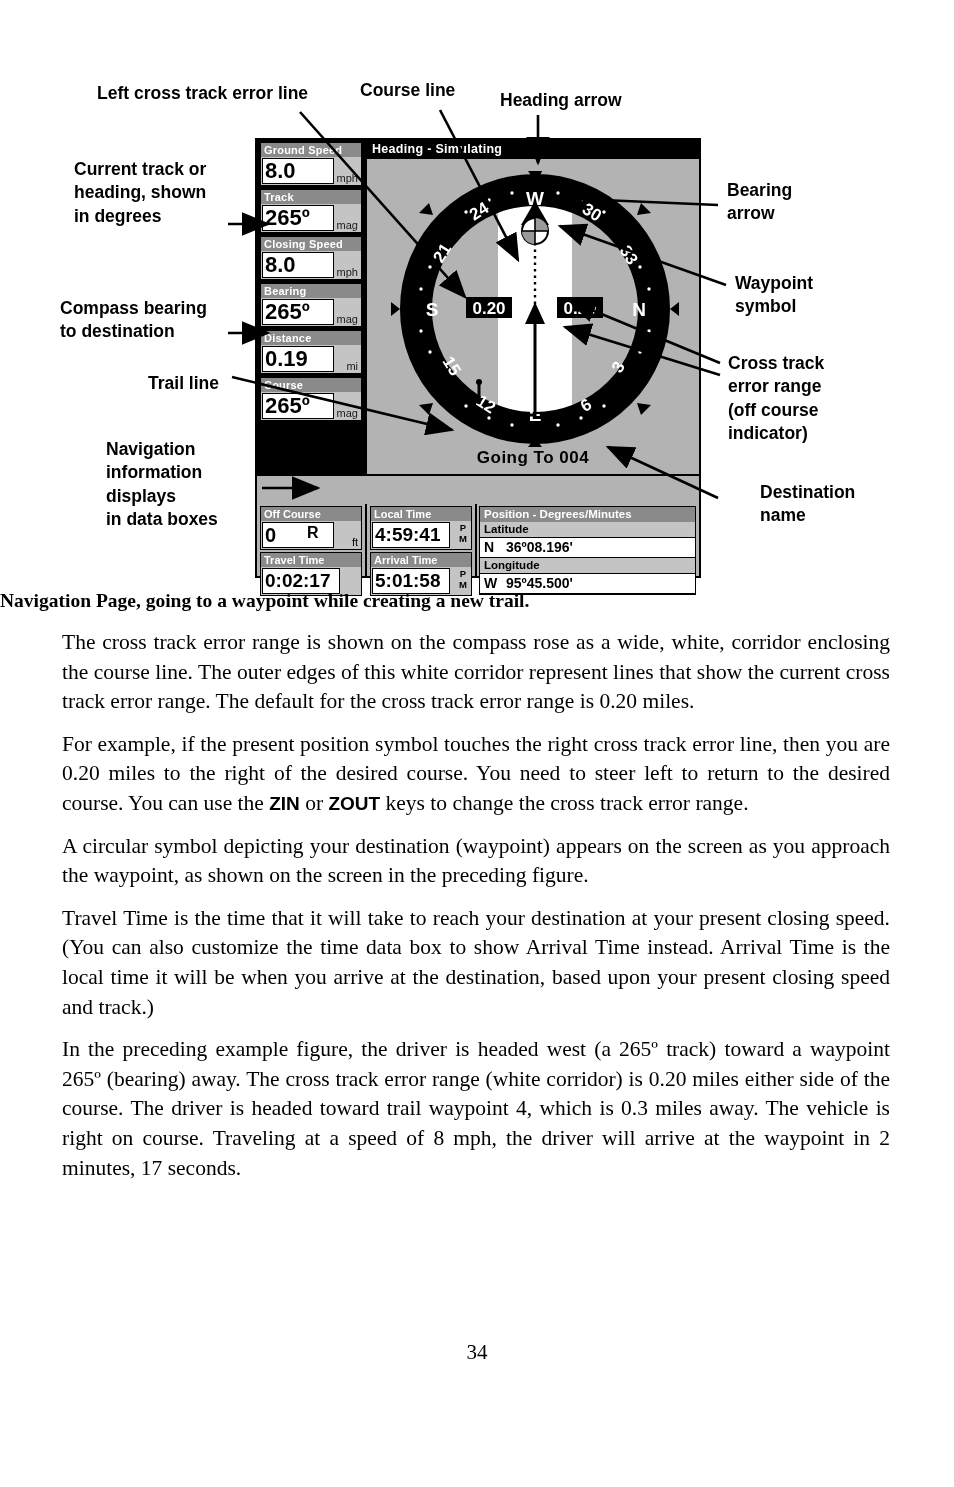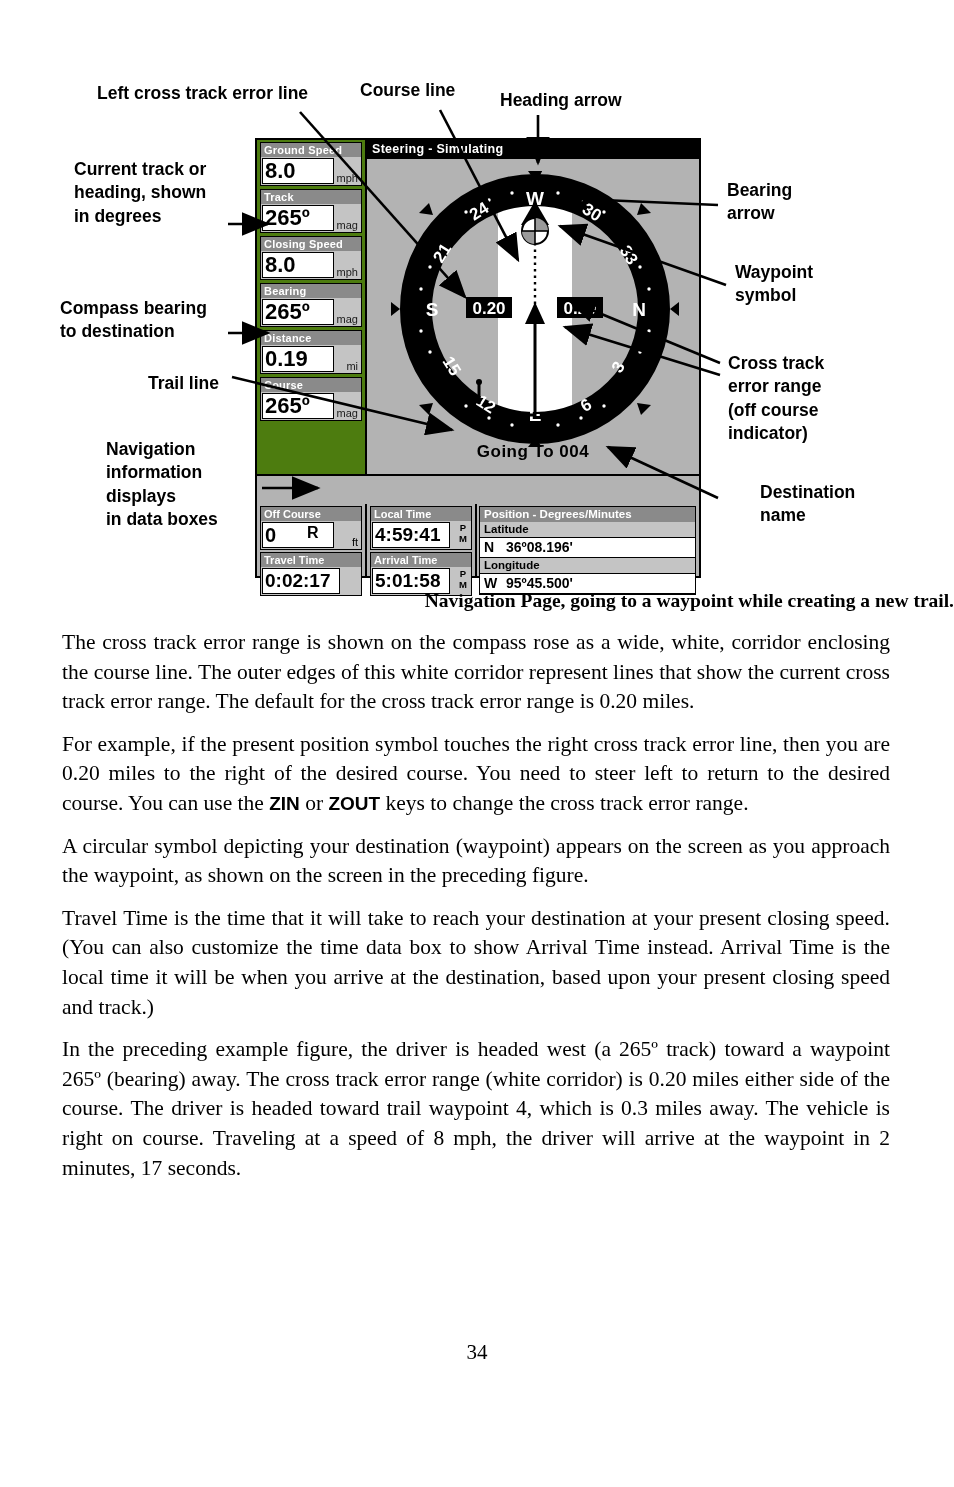--- a/index.html
+++ b/index.html
@@ -29,21 +29,21 @@
     border:2px solid #000;
     box-sizing:border-box;
     font-family:"Liberation Sans", sans-serif;
   }
 
   
   .leftcol{
     position:absolute;left:0;top:0;width:110px;height:100%;
     box-sizing:border-box;
     border-right:2px solid #000;
-    background:#4d7c0f;
+    background:#000000;
   }
   .dbox{
     position:relative;margin:2px 3px 3px 3px;
     border:1px solid #000;background:#c4c4c4;
     box-sizing:border-box;
   }
   .dbox .hdr{
     background:#8a8a8a;color:#fff;
     font-size:11px;font-weight:bold;
     padding:0 3px;line-height:14px;height:14px;
@@ -73,21 +73,21 @@
   }
   .titlebar{
     position:relative;height:19px;background:#000;color:#fff;
     font-size:12.5px;font-weight:bold;line-height:19px;
     padding-left:5px;letter-spacing:.3px;
   }
   .rose-wrap{position:absolute;left:0;top:19px;width:100%;height:315px;}
 
   
   .going{
-    position:absolute;left:0;bottom:12px;width:100%;
+    position:absolute;left:0;bottom:6px;width:100%;
     text-align:center;font-size:17px;font-weight:bold;
     font-family:"Liberation Sans", sans-serif;color:#000;
     letter-spacing:.5px;
     margin-top:16px;
   }
 
   
   .bottom{
     position:absolute;left:0;bottom:0;width:100%;height:102px;
     border-top:2px solid #000;box-sizing:border-box;
@@ -133,21 +133,21 @@
   }
   .posbox .coord{
     background:#fff;border-top:1px solid #000;border-bottom:1px solid #000;
     font-size:14px;font-weight:bold;line-height:19px;height:19px;
     padding-left:4px;white-space:nowrap;
   }
   .posbox .coord .hemi{display:inline-block;width:22px;}
 
   
   .caption{
-    position:absolute;left:0;top:590px;width:954px;text-align:right;
+    position:absolute;left:0;top:590px;width:954px;text-align:left;
     font-family:"Liberation Serif", serif;font-weight:bold;font-size:19.5px;
   }
 
   
   .copy{
     position:absolute;left:62px;top:628px;width:828px;
     font-family:"Liberation Serif", serif;
     font-size:21.5px;line-height:29.6px;text-align:justify;
     color:#000;
   }
@@ -177,21 +177,21 @@
 heading, shown
 in degrees</div>
   <div class="callout" style="left:148px;top:372px;">Trail line</div>
   <div class="callout" style="left:82px;top:438px;margin-left:24px;">Navigation
 information
 displays
 in data boxes</div>
 
   <div class="callout" style="left:727px;top:179px;">Bearing
 arrow</div>
-  <div class="callout" style="left:735px;top:261px;">Waypoint
+  <div class="callout" style="left:735px;top:272px;">Waypoint
 symbol</div>
   <div class="callout" style="left:728px;top:352px;">Cross track
 error range
 (off course
 indicator)</div>
   <div class="callout" style="left:727px;top:481px;margin-left:33px;">Destination
 name</div>
 
   <div class="figure">
 
@@ -234,21 +234,21 @@
       <div class="dbox">
         <div class="hdr">Course</div>
         <div class="body">
             <div class="val">265º</div>
           <div class="unit">mag</div>
           </div>
       </div>
     </div>
 
     <div class="main">
-      <div class="titlebar">Steering - Simulating</div>
+      <div class="titlebar">Heading - Simulating</div>
       <div class="rose-wrap">
         <svg width="336" height="315" viewBox="0 0 336 315">
 
           <rect x="131" y="26" width="74" height="250" fill="#ffffff"></rect>
 
           <circle cx="168" cy="150" r="119" fill="none" stroke="#000000" stroke-width="32"></circle>
 
           <circle cx="168" cy="150" r="104" fill="none" stroke="#b3b3b3" stroke-width="0"></circle>
 
           <text x="168" y="46" fill="#fff" font-family="Liberation Sans, sans-serif" font-size="19" font-weight="bold" text-anchor="middle">W</text>

